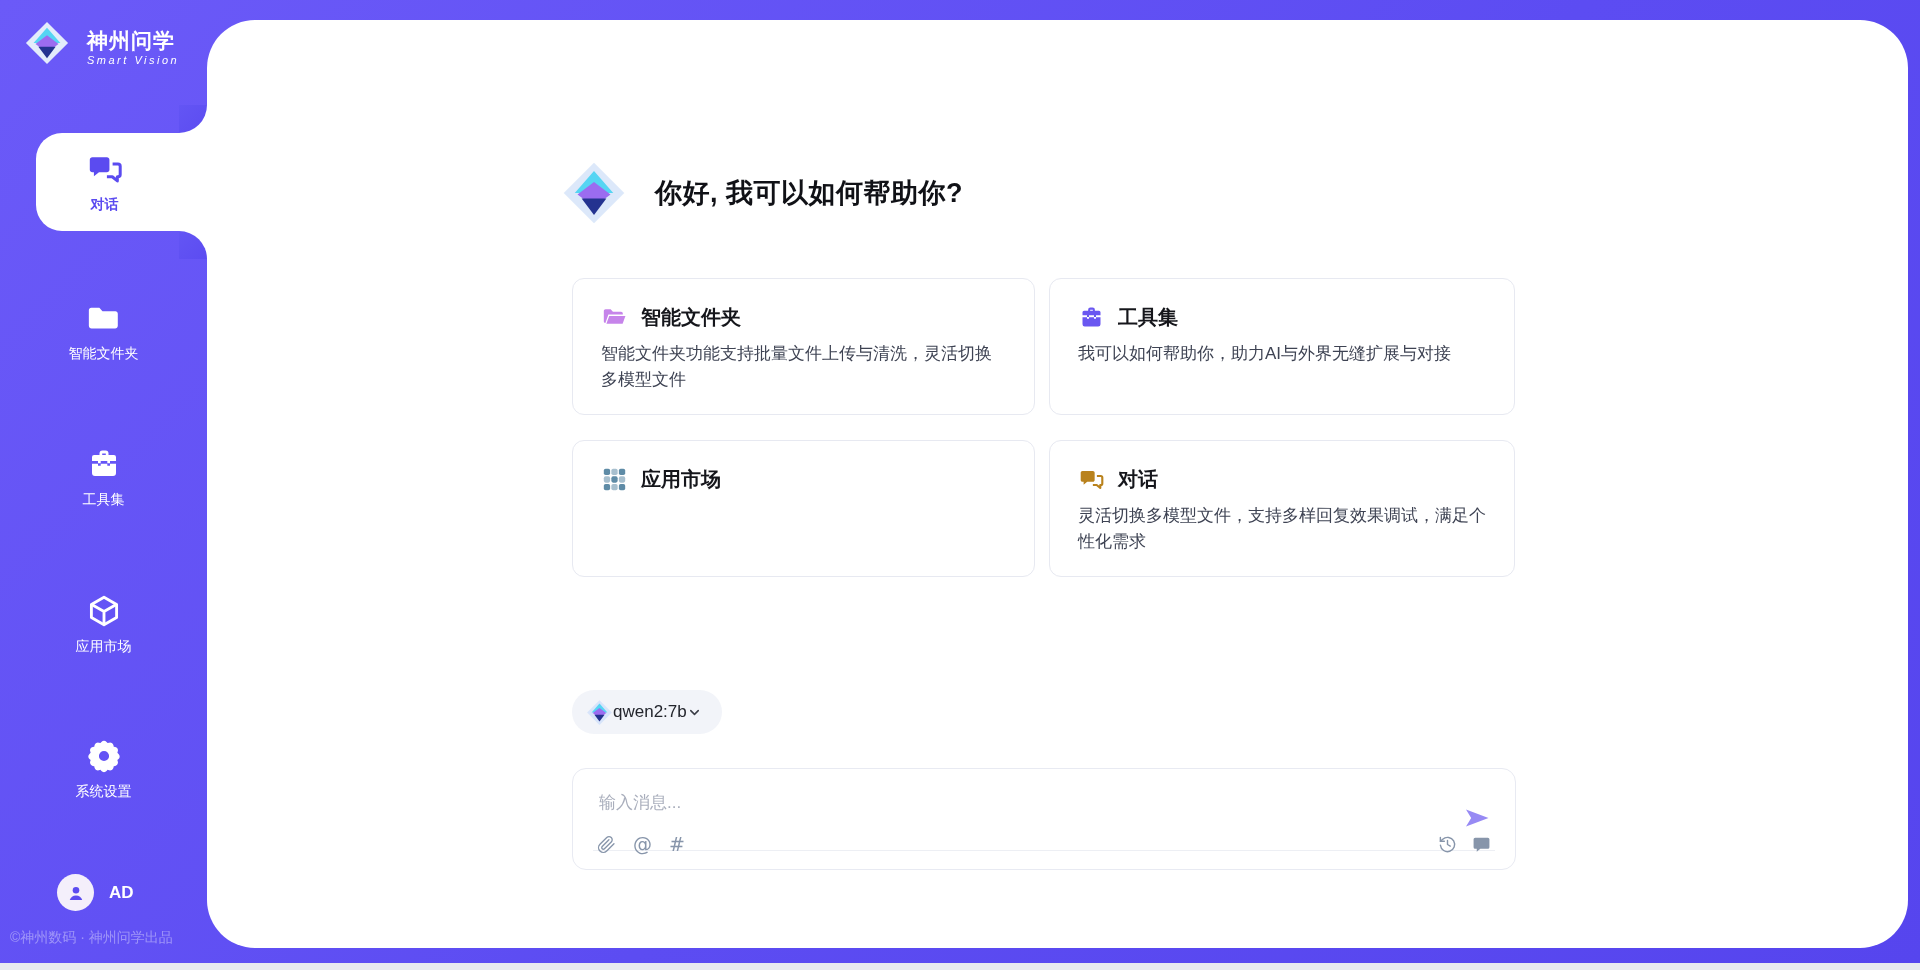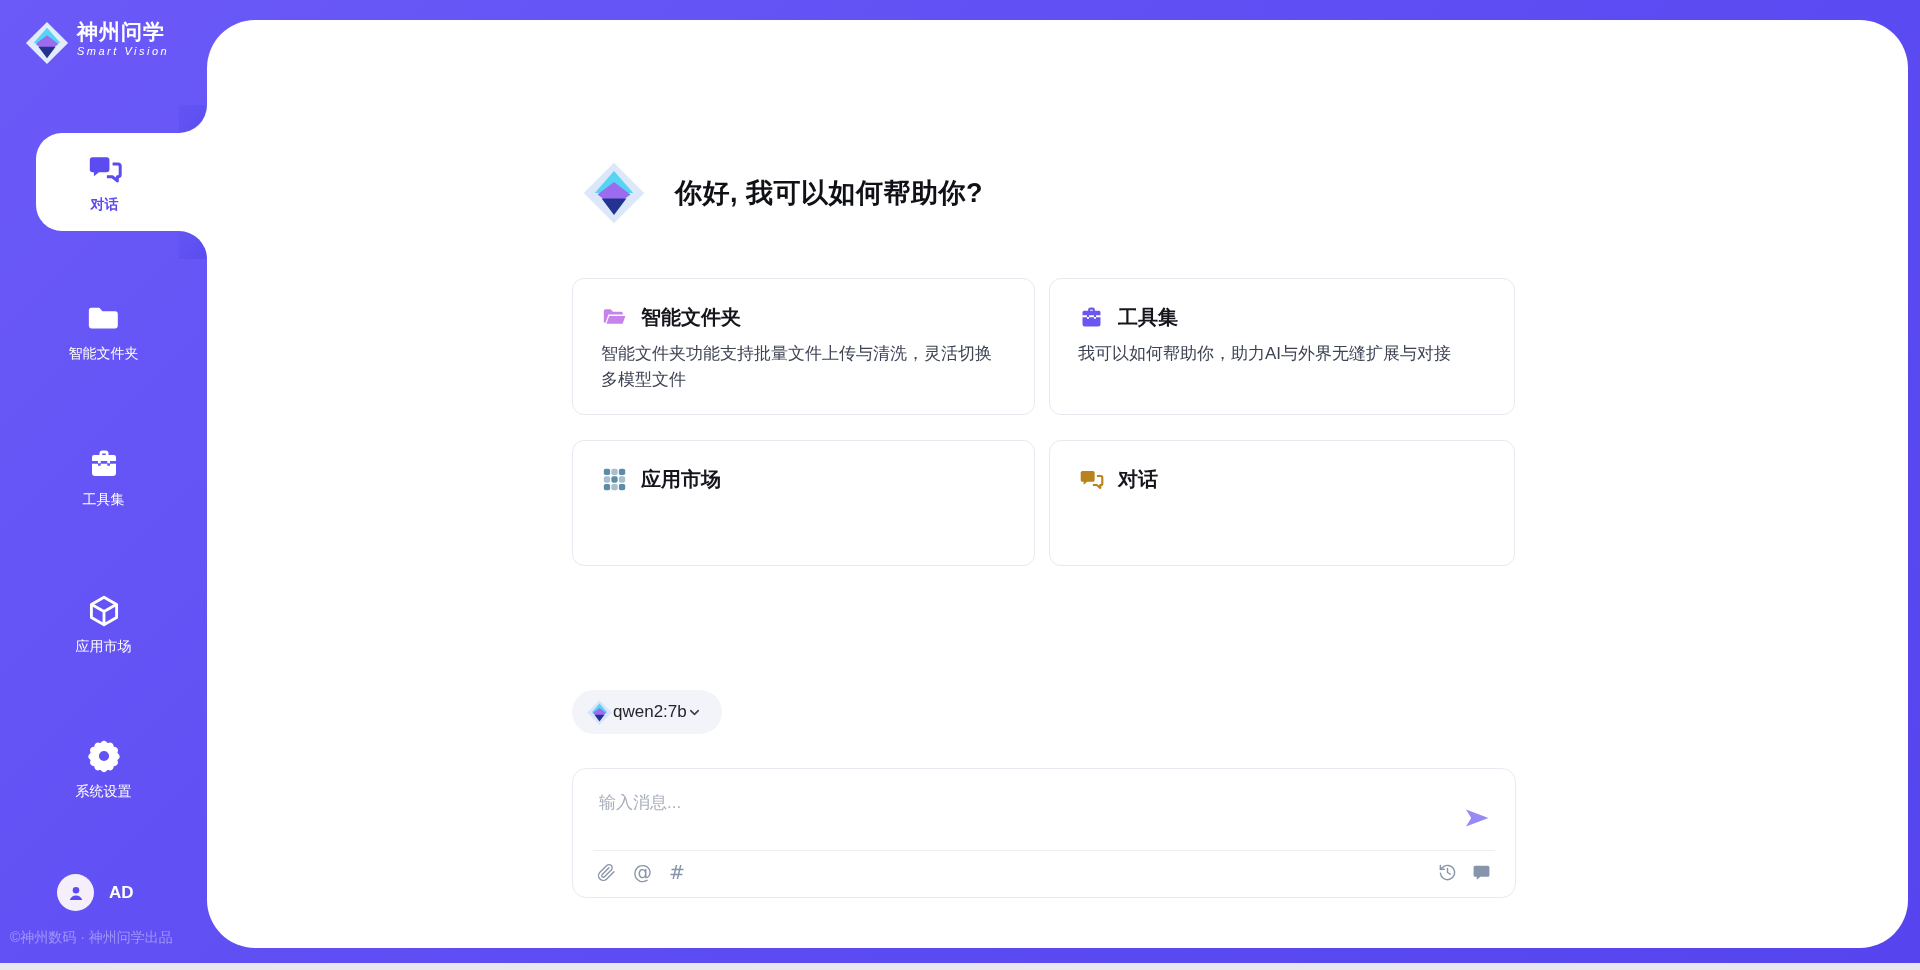--- a/index.html
+++ b/index.html
@@ -5,21 +5,21 @@
   * { margin:0; padding:0; box-sizing:border-box; }
   html,body { width:1920px; height:970px; overflow:hidden; }
   body {
     font-family:"Liberation Sans","DejaVu Sans",sans-serif;
     background:linear-gradient(135deg,#6B5AF8 0%,#5C4CF2 55%,#5645EE 100%);
     position:relative; color:#16171c;
   }
 
   
   .sidebar { position:absolute; left:0; top:0; width:207px; height:100%; z-index:3; }
-  .brand { position:absolute; left:24px; top:20px; display:flex; align-items:flex-start; gap:7px; }
+  .brand { position:absolute; left:24px; top:20px; display:flex; align-items:flex-end; gap:17px; }
   .brand-name { color:#fff; font-size:21px; font-weight:700; letter-spacing:1px; line-height:1.1; }
   .brand-sub { color:#fff; font-size:11px; letter-spacing:2.5px; margin-top:2px;font-style:italic; }
 
   .nav-item { position:absolute; left:0; width:207px; display:flex; flex-direction:column;
               align-items:center; gap:9px; cursor:pointer; }
   .nav-item .nav-label { color:#fff; font-size:14px; }
 
   
   .active-tab { position:absolute; left:36px; top:133px; width:171px; height:98px;
                 background:#fff; border-radius:26px 0 0 26px;
@@ -37,41 +37,41 @@
   .user-row { position:absolute; left:57px; top:874px; display:flex; align-items:center; gap:15px; cursor:pointer; }
   .avatar { width:37px; height:37px; border-radius:50%; background:#f4effb;
             display:flex; align-items:center; justify-content:center; }
   .user-name { color:#fff; font-size:17px; font-weight:600; }
   .side-footer { position:absolute; left:10px; top:929px; color:rgba(255,255,255,0.38); font-size:14px; }
 
   
   .main { position:absolute; left:207px; top:20px; width:1701px; height:928px;
           background:#fff; border-radius:48px; z-index:2; }
 
-  .greeting { position:absolute; left:374px; top:140px; display:flex; align-items:center; gap:28px; }
+  .greeting { position:absolute; left:354px; top:140px; display:flex; align-items:center; gap:28px; }
   .greeting-title { font-size:27px; font-weight:700; color:#101116; letter-spacing:0.5px; }
 
   .cards { position:absolute; left:365px; top:258px; width:944px;
            display:grid; grid-template-columns:463px 466px; column-gap:14px; row-gap:25px; }
   .card { border:1px solid #e7e9f1; border-radius:12px; background:#fff;
           padding:25px 28px 22px; min-height:126px; cursor:pointer; }
   .card-head { display:flex; align-items:center; gap:13px; }
   .card-title { font-size:20px; font-weight:700; color:#15161b; }
   .card-desc { margin-top:10px; font-size:17px; line-height:1.5; color:#3e4353; }
   .ic-folder-open { color:#C684EA; }
   .ic-tools { color:#6A57F1; }
   .ic-market { color:#5E8BA6; }
   .ic-chat-gold { color:#B9821D; }
 
   .model-pill { position:absolute; left:365px; top:670px; height:44px; padding:0 20px 0 14px;
                 background:#f2f4f9; border-radius:22px; display:inline-flex; align-items:center;
                 cursor:pointer; }
   .model-name { font-size:17px; color:#23252c; }
 
-  .composer { position:absolute; left:365px; top:748px; width:944px; height:130px;
+  .composer { position:absolute; left:365px; top:748px; width:944px; height:102px;
               background:#fff; border:1.5px solid #e8eaf2; border-radius:14px; }
   .composer-input { position:absolute; left:26px; top:22px; width:840px; height:50px;
                     border:none; outline:none; resize:none; font-size:17px;
                     font-family:"Liberation Sans","DejaVu Sans",sans-serif; color:#23252c; background:transparent; }
   .composer-input::placeholder { color:#a9aebc; }
   .send-btn { position:absolute; right:22px; top:34px; width:30px; height:30px; border:none;
               background:transparent; cursor:pointer; color:#978AF4; }
   .composer-divider { position:absolute; left:20px; right:20px; top:81px; height:1px; background:#edeff4; }
   .composer-tools { position:absolute; left:24px; bottom:15px; display:flex; align-items:center; gap:17px; }
   .composer-tools-right { position:absolute; right:24px; bottom:15px; display:flex; align-items:center; gap:15px; }
@@ -234,20 +234,21 @@
     <div class="card">
       <div class="card-head">
         <span class="ic-chat-gold">
           <svg width="27" height="27" viewBox="0 0 24 24" fill="none">
             <path d="M4 4.5h9.2c.9 0 1.6.7 1.6 1.6v6.3c0 .9-.7 1.6-1.6 1.6H8.2L5 16.6v-2.6H4c-.9 0-1.6-.7-1.6-1.6V6.1c0-.9.7-1.6 1.6-1.6z" fill="currentColor"></path>
             <path d="M16.8 8.9h3.4c.8 0 1.4.6 1.4 1.4v5.2c0 .8-.6 1.4-1.4 1.4h-.4v2.6l-3.2-2.6h-3.4" stroke="currentColor" stroke-width="1.9" fill="none" stroke-linejoin="round"></path>
           </svg>
         </span>
         <span class="card-title">对话</span>
       </div>
+      <div class="card-desc">灵活切换多模型文件，支持多样回复效果调试，满足个性化需求</div>
     </div>
 
   </div>
 
   <div class="model-pill">
     <span>
       <svg width="27" height="27" viewBox="0 0 48 48">
         <path d="M24 2 46 24 24 46 2 24Z" fill="#d7e4fa"></path>
         <path d="M24 8 38 24 10 24Z" fill="#55d5f3"></path>
         <path d="M24 16 36 25 24 34 12 25Z" fill="#9b6cf0"></path>

